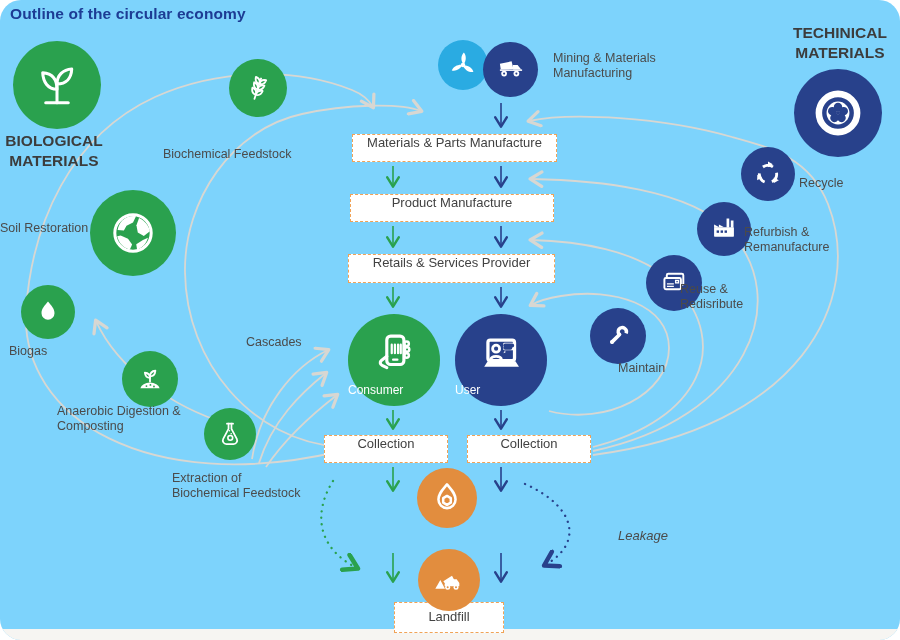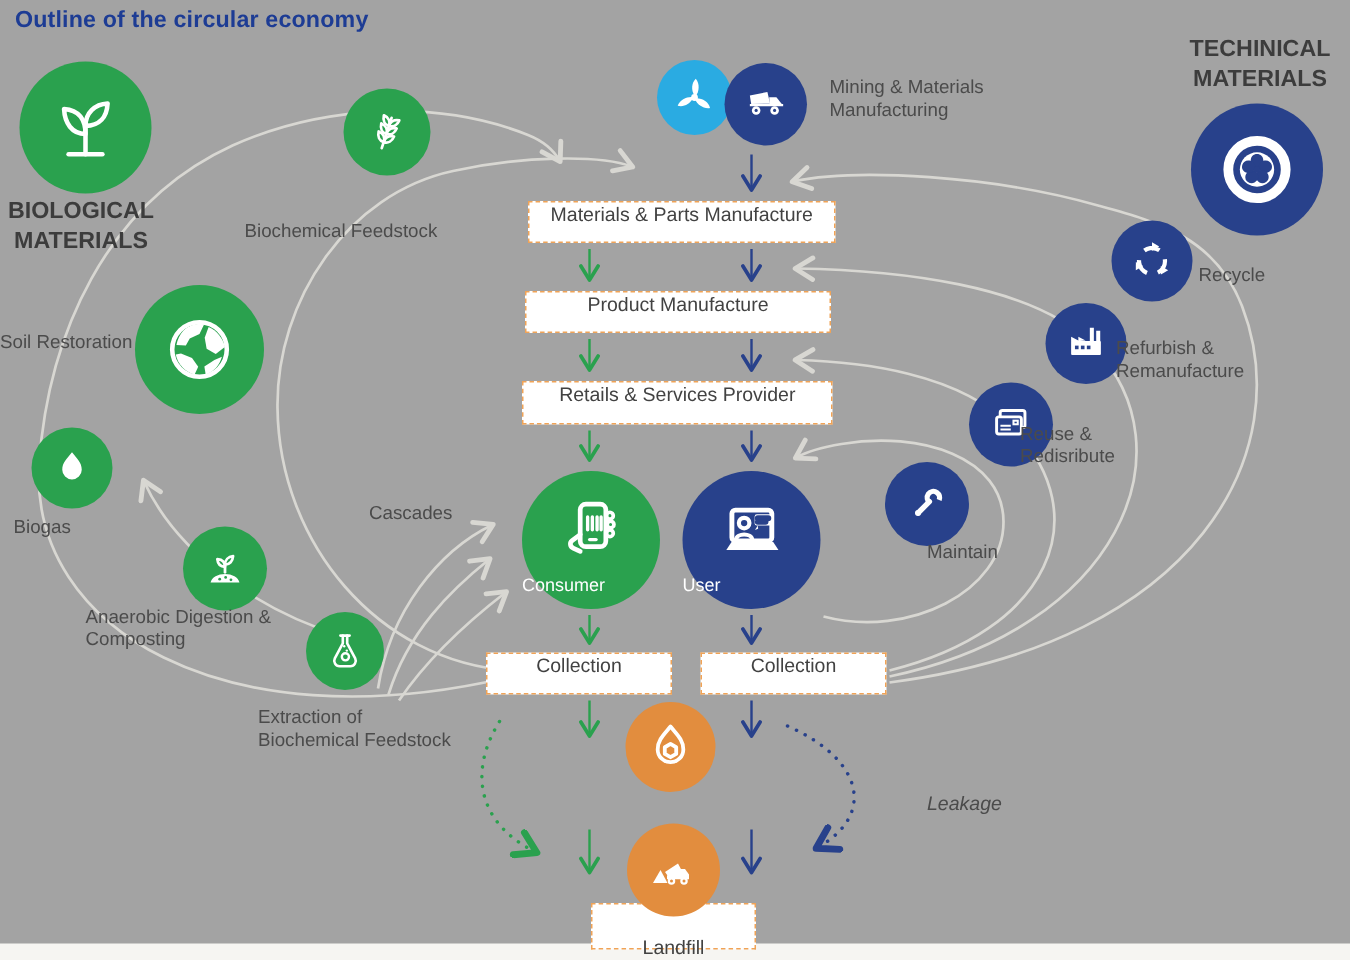--- a/index.html
+++ b/index.html
@@ -1,17 +1,17 @@
 <!DOCTYPE html>
 <html style="--green: #2aa14e; --navy: #28418b; --lightblue: #2aabe2; --orange: #e28d3e; --boxborder: #f0a357; --grayline: #d8d7d2; --titleblue: #1d3c94; --label: #4b4b4b;"><head>
 <meta charset="utf-8">
 <style>
   html,body{margin:0;padding:0;background:#fff}
-  .stage{position:relative;width:900px;height:640px;background:#a3a3a3;overflow:hidden;
-         font-family:"Liberation Sans",sans-serif;}
+  .stage{position:relative;width:900px;height:640px;background:#7dd3fc;overflow:hidden;
+         font-family:"Liberation Sans",sans-serif;border-radius:21px;}
   .title{position:absolute;left:10px;top:5px;font-size:15.5px;font-weight:700;
          color:var(--titleblue,#1d3c94);letter-spacing:.1px;z-index:5}
   .hd{position:absolute;color:#3c3c3c;font-weight:700;font-size:15.5px;line-height:1.32;
       text-align:center;z-index:5}
   .lbl{position:absolute;color:var(--label,#4b4b4b);font-size:12.5px;line-height:1.2;
        text-align:left;z-index:5}
   .leak{font-style:italic;font-size:13px}
   .box{position:absolute;background:#fff;border:1.5px dashed var(--boxborder,#f0a357);
        display:flex;align-items:flex-start;justify-content:center;color:#424242;font-size:13px;
        z-index:2;box-sizing:border-box}
@@ -319,21 +319,21 @@
   <div class="circ c-o" style="left:417px;top:468px;width:60px;height:60px">
     <svg width="38" height="38" viewBox="0 0 24 24">
       <g stroke="#fff" stroke-width="1.6" fill="none" stroke-linecap="round" stroke-linejoin="round">
         <path d="M12 3.4c2.9 3.5 5.4 5.7 5.4 9.6a5.4 5.4 0 0 1-10.8 0c0-3.9 2.5-6.1 5.4-9.6Z"></path>
         <path d="M12 10.7l2.4 1.4v2.8L12 16.3l-2.4-1.4v-2.8Z"></path>
       </g>
     </svg>
   </div>
 
   <div class="box" style="left:394px;top:602px;width:110px;height:31px">
-    <span style="margin-top:21px">Landfill</span>
+    <span style="margin-top:6px">Landfill</span>
   </div>
   <div class="circ c-o" style="left:418px;top:549px;width:62px;height:62px">
     <svg width="40" height="40" viewBox="0 0 24 24">
       <g fill="#fff">
         <path d="M3.8 17.2h5.8L6.8 12Z"></path>
         <path d="M8.6 12.8l5.2-3.4 1.6 3-5.2 2.6z"></path>
         <path d="M14.6 11.6h2l1.6 2.2v1.9H9.4v-1.5z"></path>
         <circle cx="11.2" cy="16.4" r="1.5"></circle>
           <circle cx="16.2" cy="16.4" r="1.5"></circle>
       </g>

